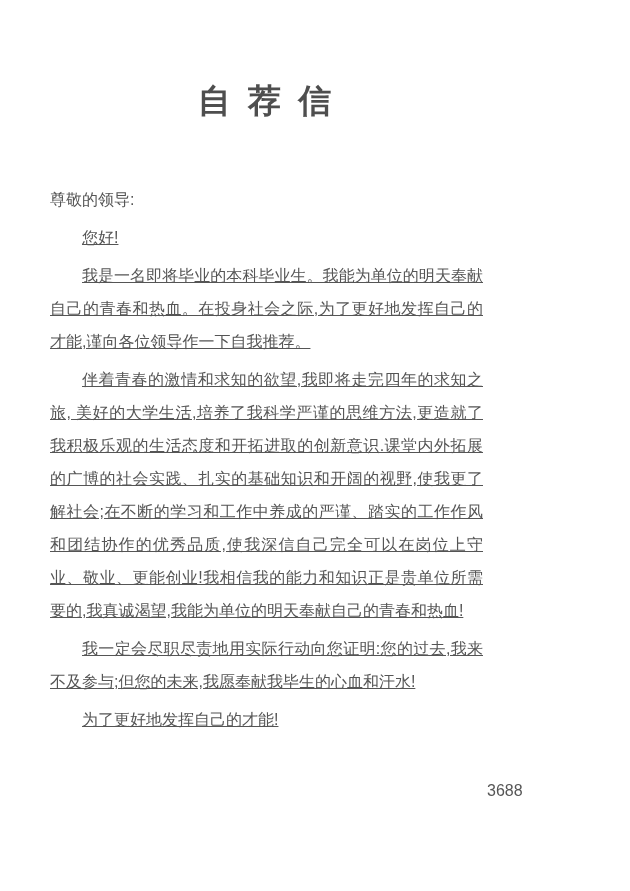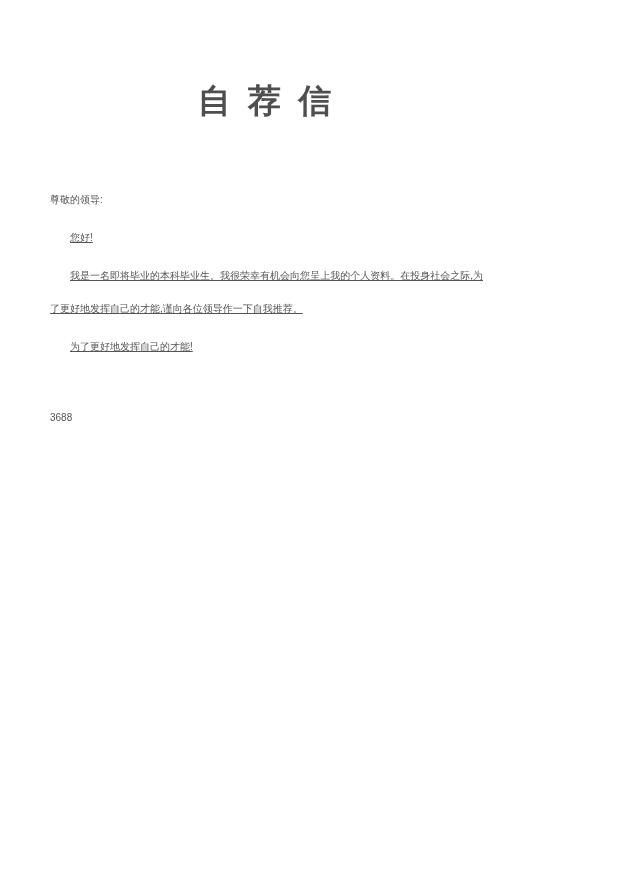--- a/index.html
+++ b/index.html
@@ -26,35 +26,36 @@
     padding-top: 82px;
     font-size: 33px;
     line-height: 38px;
     font-weight: 700;
     text-align: center;
     letter-spacing: 4px;
     color: var(--title-text);
   }
   .content {
     margin: 63px 50px 0 50px;
-    font-size: 10px;
+    font-size: 16px;
     line-height: 33px;
     color: var(--body-text);
     text-align: justify;
     text-justify: inter-ideograph;
   }
   .content p {
     margin: 0 0 5px 0;
   }
   .indent {
     text-indent: 2em;
     text-decoration: underline;
   }
   .sign {
     margin-top: 38px;
+    margin-left: 437px;
     text-align: left;
   }
   .sign .sig-number {
     margin: 0 0 7px 0;
   }
   .sign .sig-date {
     margin: 0;
   }
 </style>
 </head>
@@ -63,23 +64,25 @@
 <div class="page">
 
   <h1 class="title">自 荐 信</h1>
 
   <div class="content">
 
     <p class="salutation">尊敬的领导:</p>
 
     <p class="indent">您好!</p>
 
-    <p class="indent">我是一名即将毕业的本科毕业生。我很荣幸有机会向您呈上我的个人资料。在投身社会之际,为了更好地发挥自己的才能,谨向各位领导作一下自我推荐。</p>
+    <p class="indent">我是一名即将毕业的本科毕业生。我能为单位的明天奉献自己的青春和热血。在投身社会之际,为了更好地发挥自己的才能,谨向各位领导作一下自我推荐。</p>
 
+    <p class="indent">伴着青春的激情和求知的欲望,我即将走完四年的求知之旅, 美好的大学生活,培养了我科学严谨的思维方法,更造就了我积极乐观的生活态度和开拓进取的创新意识.课堂内外拓展的广博的社会实践、扎实的基础知识和开阔的视野,使我更了解社会;在不断的学习和工作中养成的严谨、踏实的工作作风和团结协作的优秀品质,使我深信自己完全可以在岗位上守业、敬业、更能创业!我相信我的能力和知识正是贵单位所需要的,我真诚渴望,我能为单位的明天奉献自己的青春和热血!</p>
 
+    <p class="indent">我一定会尽职尽责地用实际行动向您证明:您的过去,我来不及参与;但您的未来,我愿奉献我毕生的心血和汗水!</p>
 
     <p class="indent">为了更好地发挥自己的才能!</p>
 
 
 
     <div class="sign">
       <p class="sig-number">3688</p>
     </div>
 
   </div>

